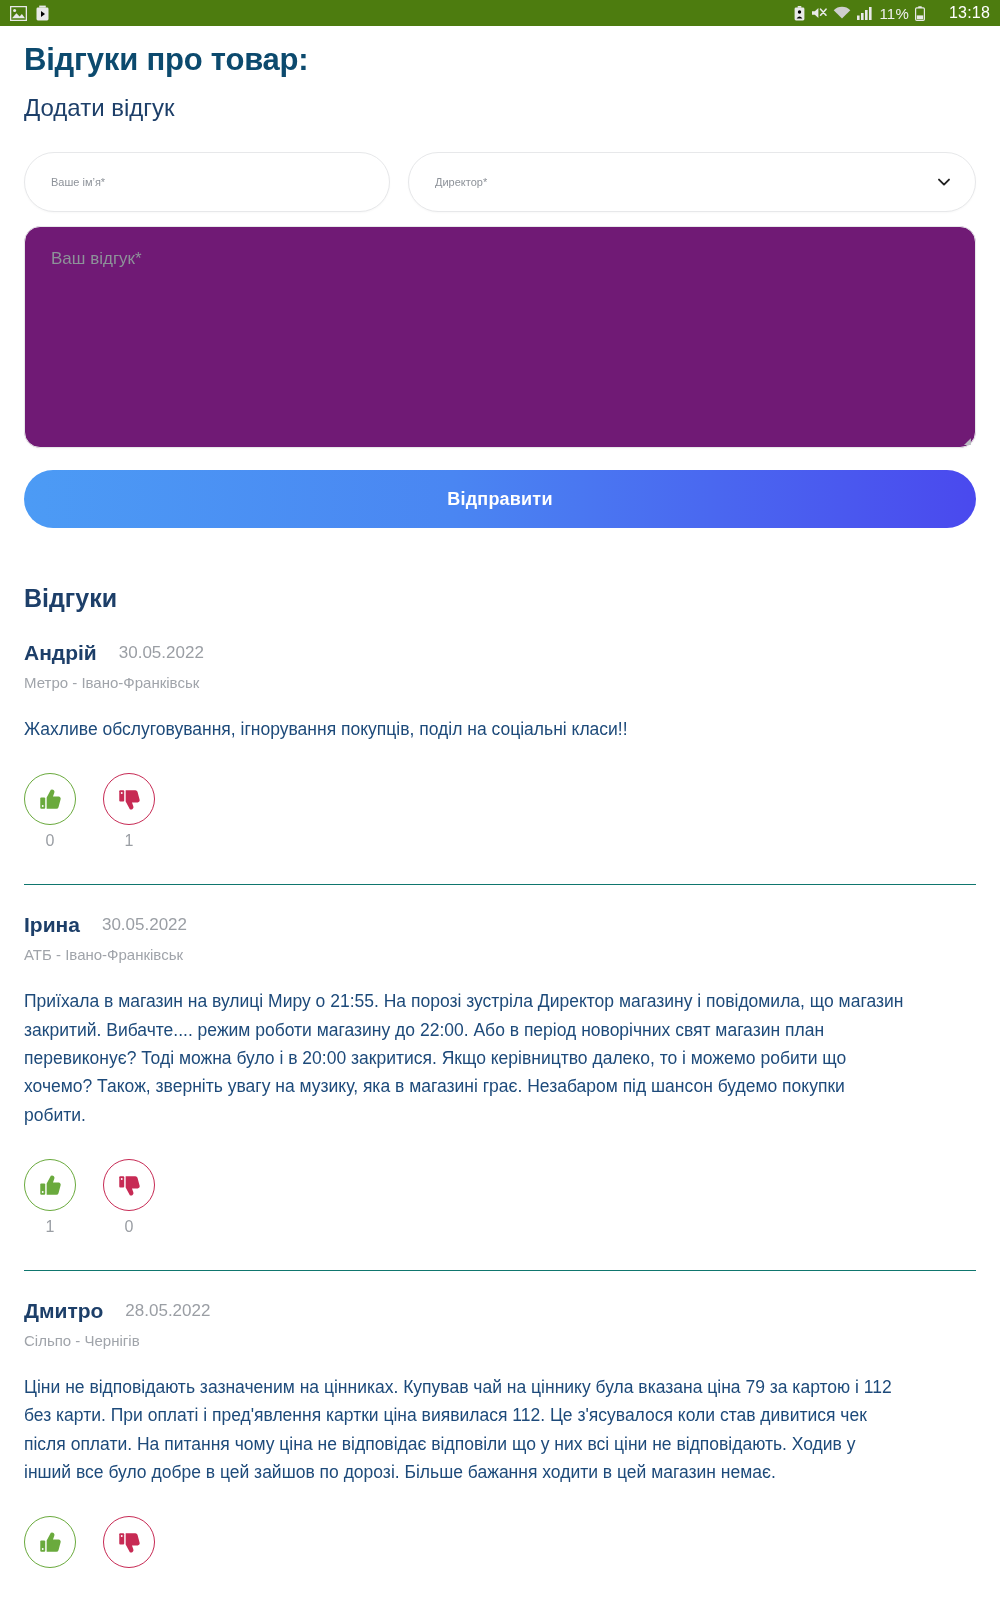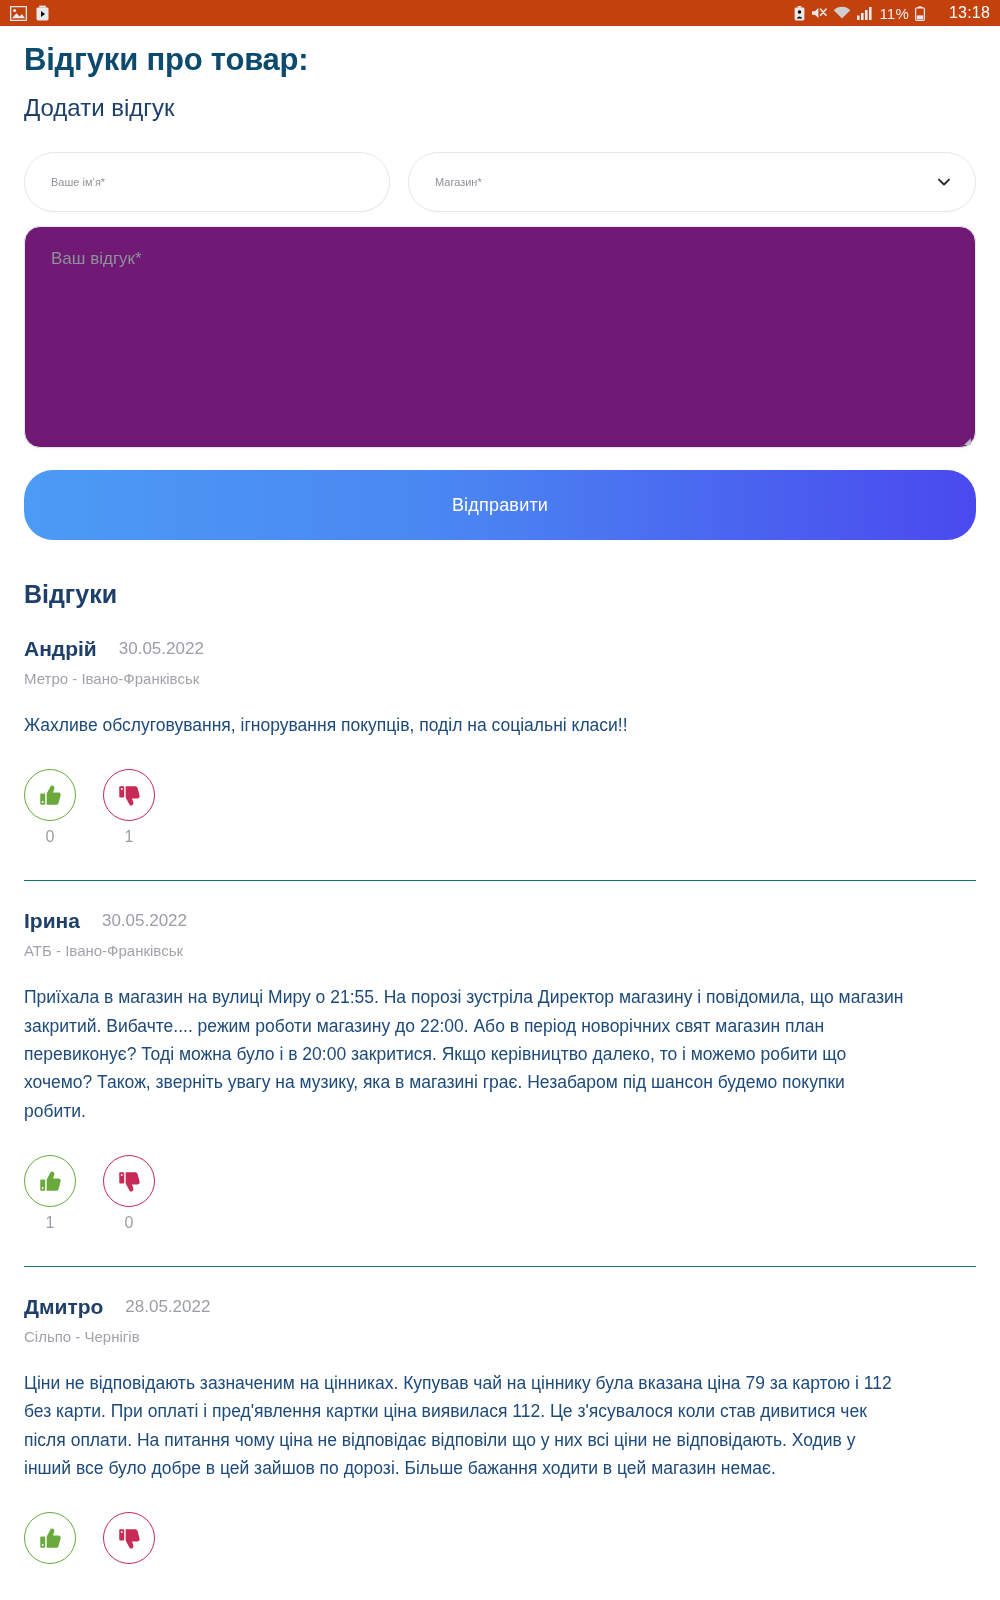--- a/index.html
+++ b/index.html
@@ -9,21 +9,21 @@
     width: 1000px;
     height: 1600px;
     overflow: hidden;
     background: #ffffff;
     font-family: "Liberation Sans", "DejaVu Sans", sans-serif;
   }
 
   
   .statusbar {
     height: 26px;
-    background: #c2410c;
+    background: #4d7c0f;
     color: #e9e9e9;
     display: flex;
     align-items: center;
     justify-content: space-between;
     padding: 0 10px;
     font-size: 15px;
     letter-spacing: .2px;
   }
   .sb-left  { display: flex; align-items: center; gap: 9px; }
   .sb-right { display: flex; align-items: center; gap: 6px; }
@@ -101,37 +101,37 @@
     right: 3px; bottom: 2px;
     width: 8px; height: 8px;
     color: #b9bcc1;
     font-size: 9px;
     line-height: 8px;
   }
 
   .submit-btn {
     margin-top: 22px;
     width: 100%;
-    height: 70px;
+    height: 58px;
     border: none;
     border-radius: 29px;
     background: linear-gradient(90deg, #4c9bf5 0%, #4a86f2 45%, #4a49ee 100%);
     color: #ffffff;
     font-size: 18px;
-    font-weight: 400;
+    font-weight: 700;
     font-family: "Liberation Sans", sans-serif;
     cursor: pointer;
     letter-spacing: .2px;
   }
 
   
   .reviews-heading {
     font-size: 25px;
     color: #1d3f69;
-    margin-top: 40px;
+    margin-top: 56px;
   }
 
   .review { padding-top: 28px; }
   .review + .review {
     border-top: 1px solid #0f766e;
     margin-top: 34px;
   }
 
   .review-head {
     display: flex;
@@ -254,21 +254,21 @@
   <h1 class="page-title">Відгуки про товар:</h1>
 
   <h2 class="section-sub">Додати відгук</h2>
 
   
   <div class="form-row">
     <div class="field name">
       <span class="ph">Ваше ім’я*</span>
     </div>
     <div class="field shop">
-      <span class="ph">Магазин*</span>
+      <span class="ph">Директор*</span>
       <span class="chevron">
         <svg width="14" height="14" viewBox="0 0 14 14">
             <path d="M2 4.6 L7 9.6 L12 4.6" fill="none" stroke="#222" stroke-width="1.9" stroke-linecap="round" stroke-linejoin="round"></path>
           </svg>
       </span>
     </div>
   </div>
 
   <div class="textarea-box">
     <span class="ph">Ваш відгук*</span>

